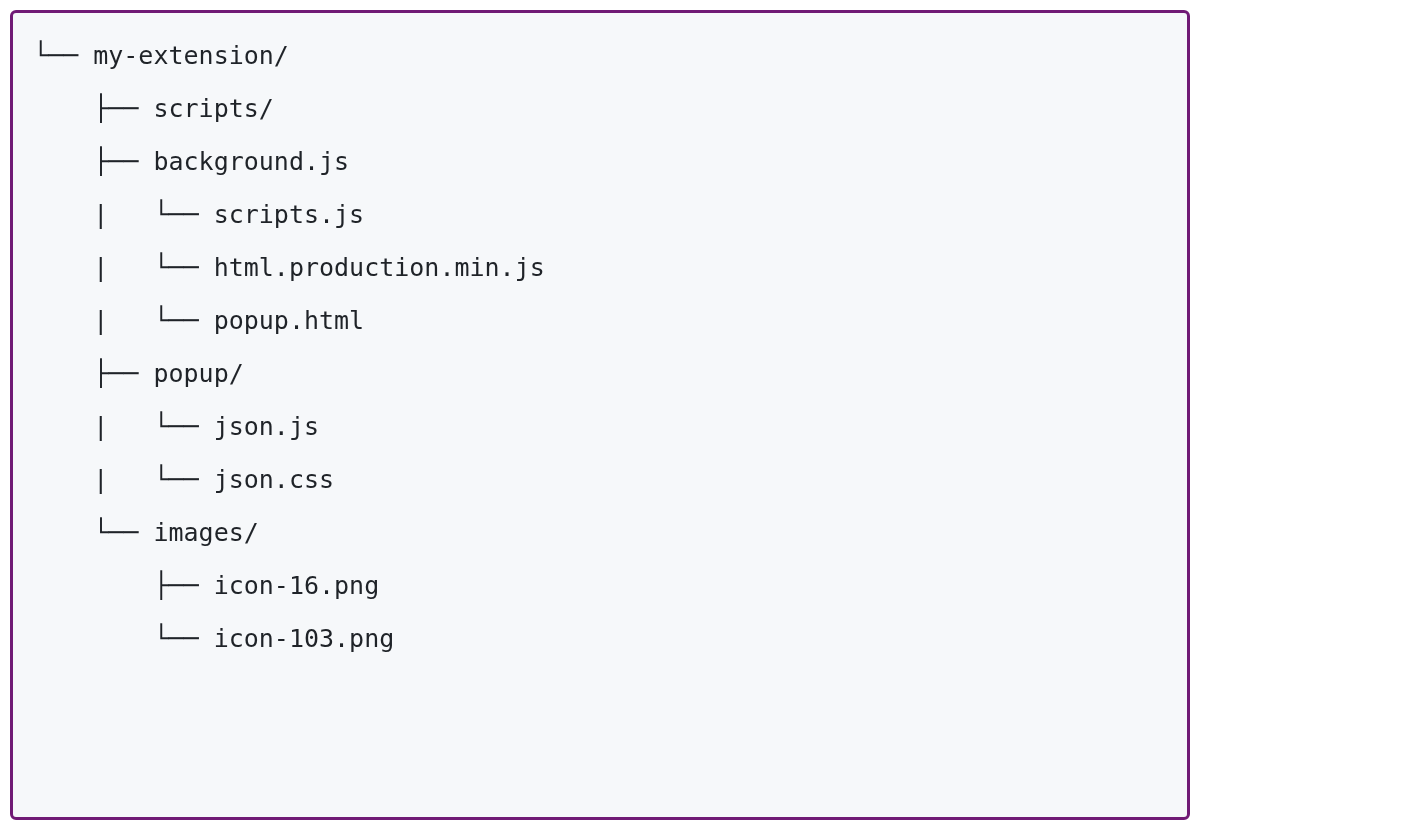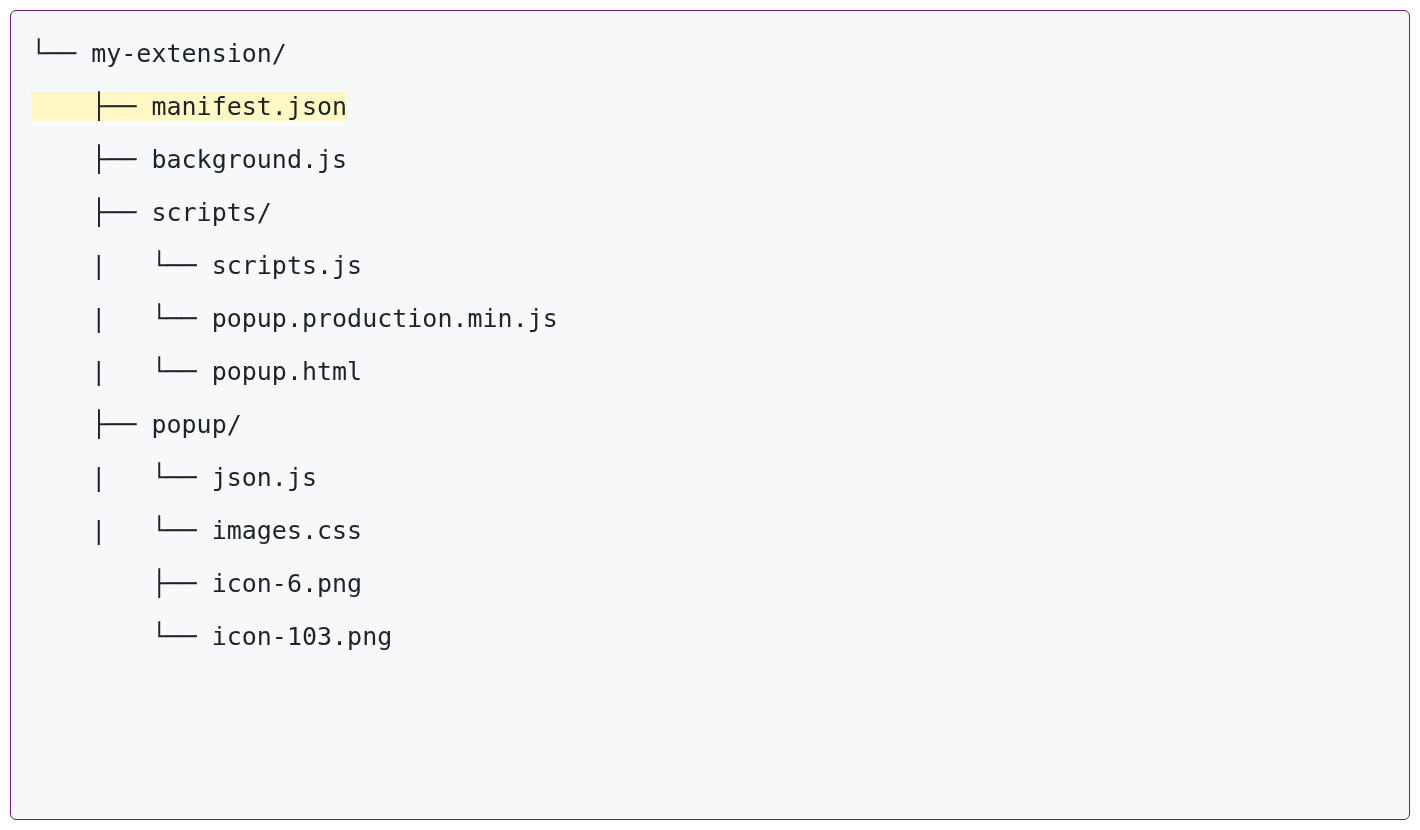--- a/index.html
+++ b/index.html
@@ -11,25 +11,25 @@
     body {
       background: #ffffff;
       font-family: 'SF Mono', 'Monaco', 'Menlo', 'Consolas', 'DejaVu Sans Mono', monospace;
       padding: 0;
       width: 1420px;
       height: 830px;
     }
     
     .code-block {
       background: #f6f8fa;
-      border: 1px solid #701a75;
+      border: 3px solid #701a75;
       border-radius: 6px;
       padding: 16px 20px;
       margin: 10px;
-      width: 1400px;
+      width: 1180px;
       height: 810px;
       font-size: 25px;
       line-height: 2.12;
       color: #1f2328;
       font-family: 'SF Mono', 'Monaco', 'Menlo', 'Consolas', 'DejaVu Sans Mono', monospace;
     }
     
     .tree-line {
       white-space: pre;
       display: block;
@@ -38,25 +38,25 @@
     .highlight {
       background-color: #fff8c5;
     }
   </style>
 </head>
 <body>
 
 <div class="code-block">
   <div id="tree-container">
       <span class="tree-line"><span>└── </span><span>my-extension/</span></span>
-      <span class="tree-line"><span class="highlight"><span>    ├── </span><span>manifest.json</span></span></span>
+      <span class="tree-line"><span>    ├── </span><span>scripts/</span></span>
       <span class="tree-line"><span>    ├── </span><span>background.js</span></span>
-      <span class="tree-line"><span>    ├── </span><span>scripts/</span></span>
       <span class="tree-line"><span>    |   └── </span><span>scripts.js</span></span>
-      <span class="tree-line"><span>    |   └── </span><span>popup.production.min.js</span></span>
+      <span class="tree-line"><span>    |   └── </span><span>html.production.min.js</span></span>
       <span class="tree-line"><span>    |   └── </span><span>popup.html</span></span>
       <span class="tree-line"><span>    ├── </span><span>popup/</span></span>
       <span class="tree-line"><span>    |   └── </span><span>json.js</span></span>
-      <span class="tree-line"><span>    |   └── </span><span>images.css</span></span>
-      <span class="tree-line"><span>        ├── </span><span>icon-6.png</span></span>
+      <span class="tree-line"><span>    |   └── </span><span>json.css</span></span>
+      <span class="tree-line"><span>    └── </span><span>images/</span></span>
+      <span class="tree-line"><span>        ├── </span><span>icon-16.png</span></span>
       <span class="tree-line"><span>        └── </span><span>icon-103.png</span></span>
     </div>
 </div>
 
 </body></html>

